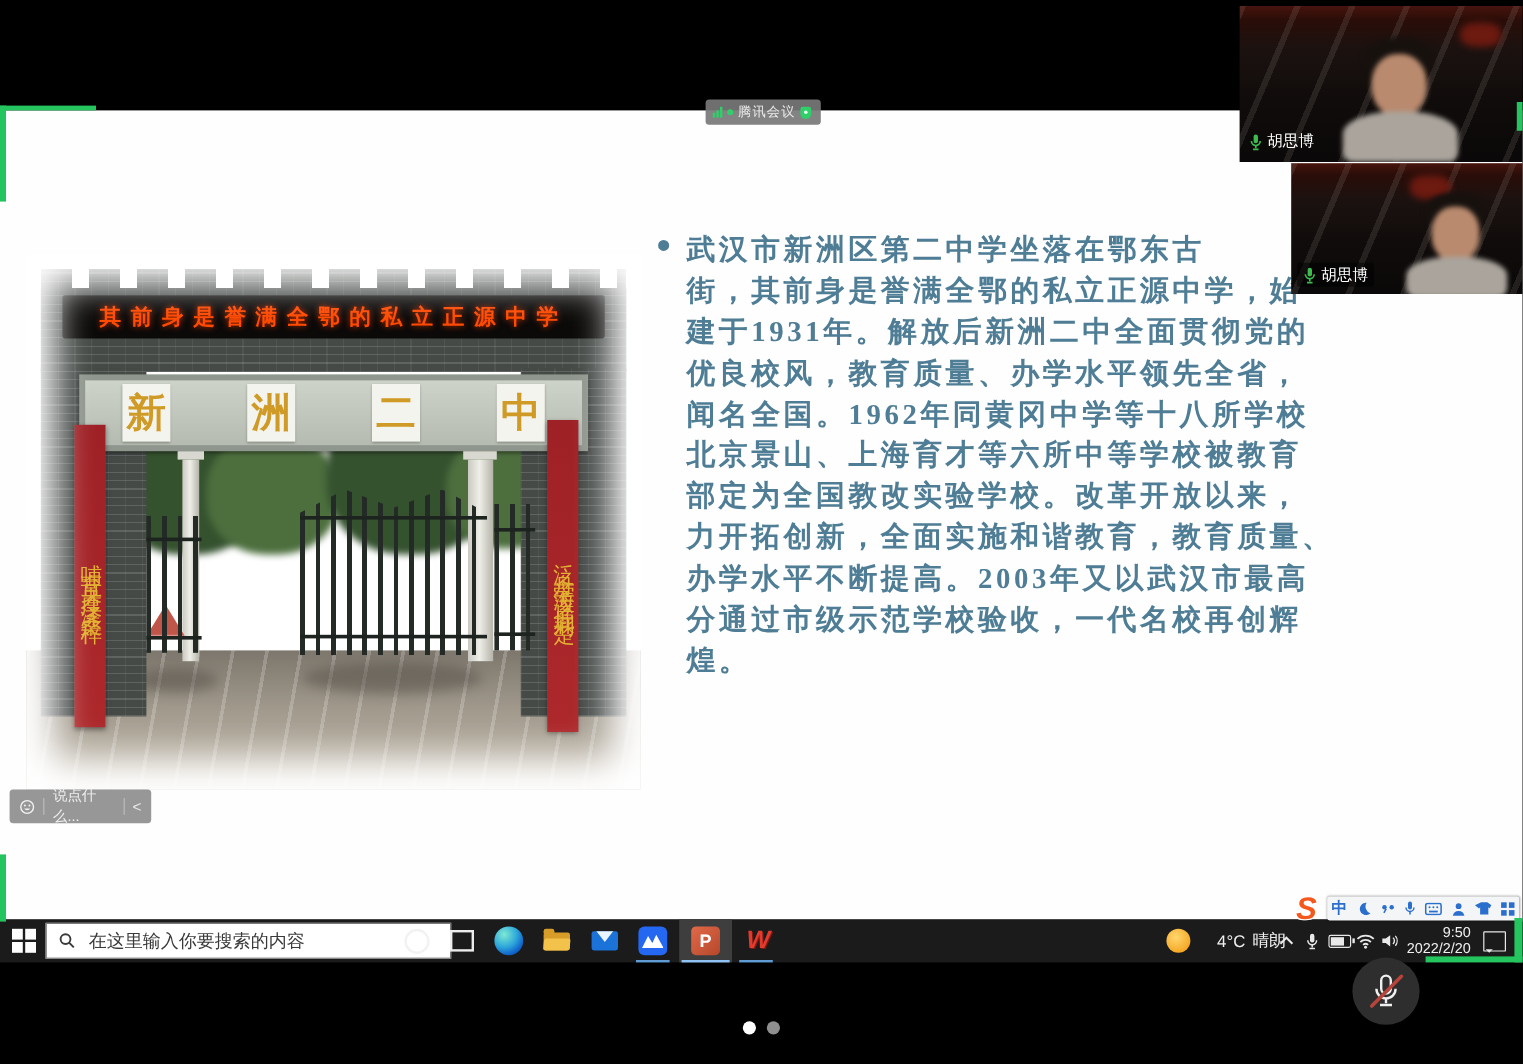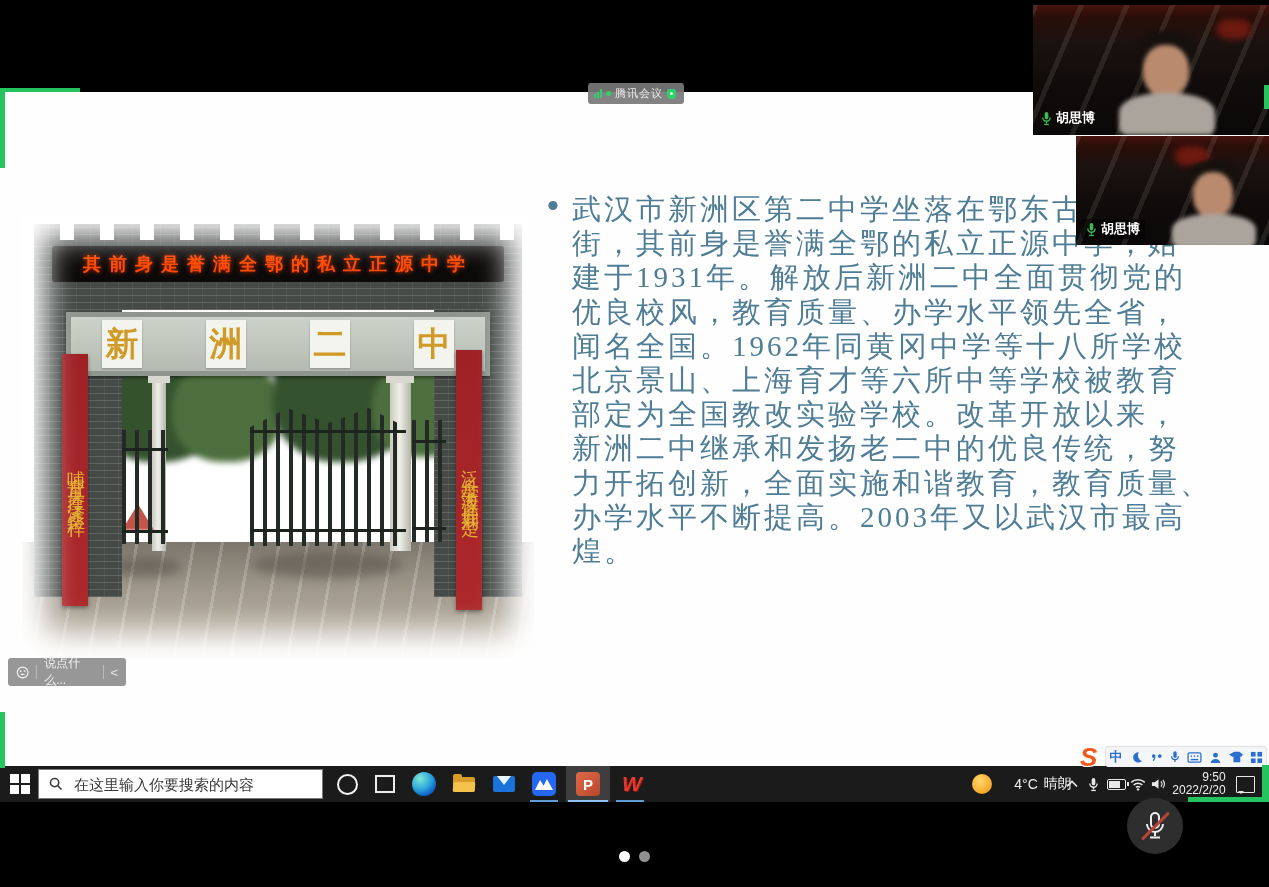--- a/index.html
+++ b/index.html
@@ -18,34 +18,34 @@
          border-radius:3px;display:flex;align-items:center;gap:4px;padding:0 6px;
          box-sizing:border-box;z-index:8;}
   .badge .lbl{font-size:11px;color:#ececec;letter-spacing:1px;}
   .sig{display:flex;align-items:flex-end;gap:1px;height:9px;}
   .sig i{display:block;width:2px;background:#2fd06a;}
   .dotg{width:5px;height:5px;border-radius:50%;background:#2fd06a;}
   .shield{width:9px;height:10px;background:#2fd06a;border-radius:2px 2px 4px 4px;position:relative;}
   .shield::after{content:"";position:absolute;left:2.5px;top:3px;width:3px;height:3px;border-radius:50%;background:#eafff0;}
 
   
-  .vid{background:linear-gradient(180deg,#47140d 0%,#2a0d08 9%,#1b1210 28%,#100c0b 60%,#0a0808 100%);overflow:hidden;z-index:6;font-weight:bold;}
+  .vid{background:linear-gradient(180deg,#47140d 0%,#2a0d08 9%,#1b1210 28%,#100c0b 60%,#0a0808 100%);overflow:hidden;z-index:6;}
   .vid .bunk{position:absolute;inset:0;background:repeating-linear-gradient(113deg,rgba(165,155,145,.22) 0 5px,transparent 5px 42px);opacity:.7;}
   .vid .pillow{position:absolute;width:34px;height:20px;border-radius:40%;background:#6d1a10;filter:blur(3px);}
   .person{position:absolute;filter:blur(2px);}
   .hair{position:absolute;background:#17110e;border-radius:50% 50% 40% 40%;}
   .face{position:absolute;background:#b98a6e;border-radius:46%;}
   .hoodie{position:absolute;background:#aaa49c;border-radius:45% 45% 8px 8px;}
   .nametag{display:flex;align-items:center;gap:4px;z-index:7;color:#fff;font-size:13px;}
   .nametag.chip{background:rgba(0,0,0,.5);padding:1px 5px;border-radius:2px;}
 
   
   .bullet{left:547px;top:186px;font-size:34px;color:#4e7d95;z-index:2;}
   .textblock{left:572px;top:192px;z-index:2;font-family:"Liberation Serif",serif;color:#4e7d95;}
-  .tline{white-space:nowrap;font-size:29px;line-height:34.2px;letter-spacing:3px;}
+  .tline{white-space:nowrap;font-size:24px;line-height:34.2px;letter-spacing:3px;font-weight:bold;}
 
   
   .photo{left:22px;top:212px;width:512px;height:446px;background:#fff;z-index:2;overflow:hidden;}
   .photo *{position:absolute;}
   .brickpat{background:
      repeating-linear-gradient(0deg,rgba(255,255,255,.14) 0 1px,transparent 1px 7px),
      repeating-linear-gradient(90deg,rgba(255,255,255,.06) 0 1px,transparent 1px 14px),
      #454a47;}
   .tree{background:#35522f;border-radius:45%;filter:blur(3px);}
   .tree.light{background:#4d6f3e;}
@@ -78,21 +78,21 @@
   .chatpill .col-arrow{font-size:13px;color:#e8e8e8;}
 
   
   .navdot{width:11px;height:11px;border-radius:50%;top:851px;z-index:15;}
 
   
   .taskbar{left:0;top:766px;width:1269px;height:36px;background:#1b1b1b;z-index:10;}
   .tb{position:absolute;top:0;height:36px;display:flex;align-items:center;justify-content:center;}
   .winlogo{display:grid;grid-template-columns:9px 9px;grid-template-rows:9px 9px;gap:2px;}
   .winlogo i{background:#fdfdfd;display:block;}
-  .search{left:38px;top:3px;width:285px;height:30px;background:#fff;border:1px solid #7a7a7a;
+  .search{left:38px;top:3px;width:338px;height:30px;background:#fff;border:1px solid #7a7a7a;
           display:flex;align-items:center;gap:9px;padding:0 10px;box-sizing:border-box;position:absolute;}
   .search input{border:none;outline:none;background:transparent;font-size:15px;width:230px;
                 font-family:"Liberation Sans",sans-serif;color:#222;}
   .search input::placeholder{color:#3a3a3a;opacity:1;}
   .cortana{width:17px;height:17px;border:2px solid #f2f2f2;border-radius:50%;}
   .taskview{width:16px;height:14px;border:2px solid #ececec;position:relative;}
   .appslot{width:40px;}
   .appslot.active{background:#3e3e3e;}
   .underline{position:absolute;bottom:0;height:2.5px;background:#5f9bd5;z-index:11;}
   .edgeicon{width:24px;height:24px;border-radius:50%;
@@ -195,23 +195,23 @@
 
   <div class="abs bullet">•</div>
   <div class="abs textblock">
     <div class="tline">武汉市新洲区第二中学坐落在鄂东古</div>
     <div class="tline">街，其前身是誉满全鄂的私立正源中学，始</div>
     <div class="tline">建于1931年。解放后新洲二中全面贯彻党的</div>
     <div class="tline">优良校风，教育质量、办学水平领先全省，</div>
     <div class="tline">闻名全国。1962年同黄冈中学等十八所学校</div>
     <div class="tline">北京景山、上海育才等六所中等学校被教育</div>
     <div class="tline">部定为全国教改实验学校。改革开放以来，</div>
-    <div class="tline">新洲二中继承和发扬老二中的优良传统，努</div>
     <div class="tline">力开拓创新，全面实施和谐教育，教育质量、</div>
     <div class="tline">办学水平不断提高。2003年又以武汉市最高</div>
+    <div class="tline">分通过市级示范学校验收，一代名校再创辉</div>
     <div class="tline">煌。</div>
   </div>
 
   <div class="abs photo">
     <div class="tree" style="left:70px;top:130px;width:130px;height:120px;"></div>
     <div class="tree light" style="left:150px;top:150px;width:110px;height:100px;"></div>
     <div class="tree" style="left:250px;top:120px;width:140px;height:130px;"></div>
     <div class="tree light" style="left:350px;top:150px;width:100px;height:95px;"></div>
 
     <div class="ground" style="left:0;top:330px;width:512px;height:116px;"></div>

